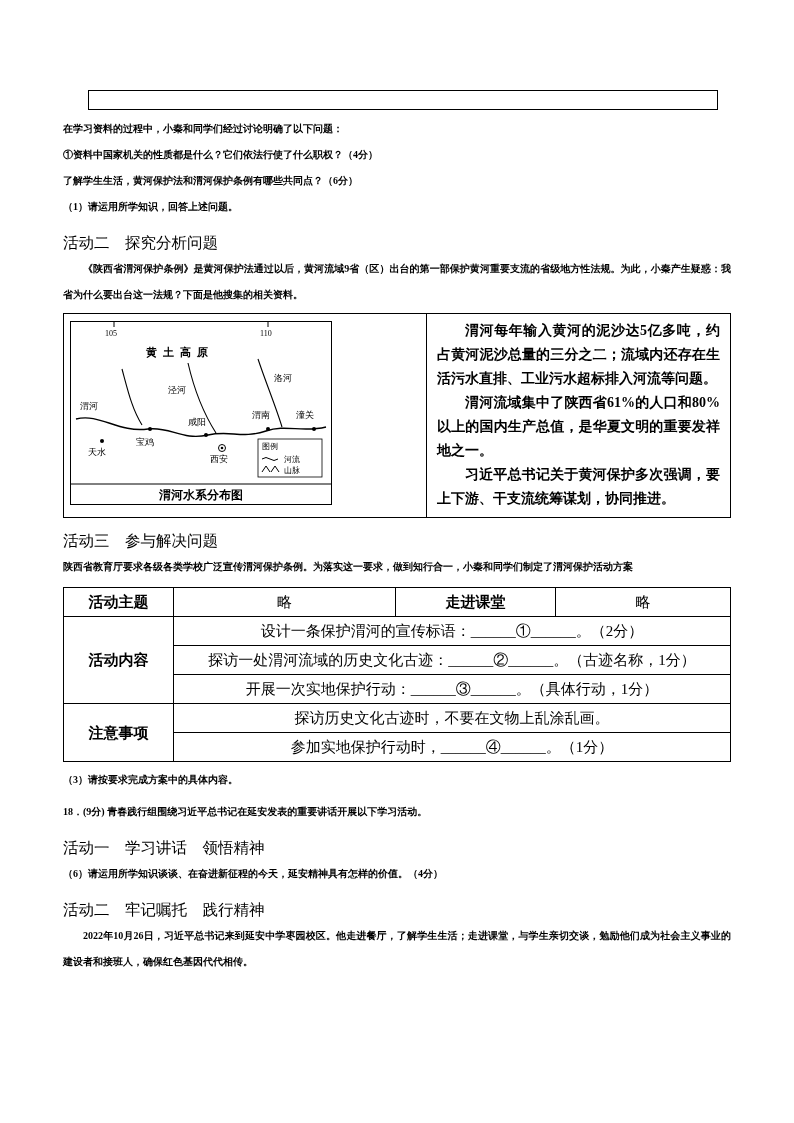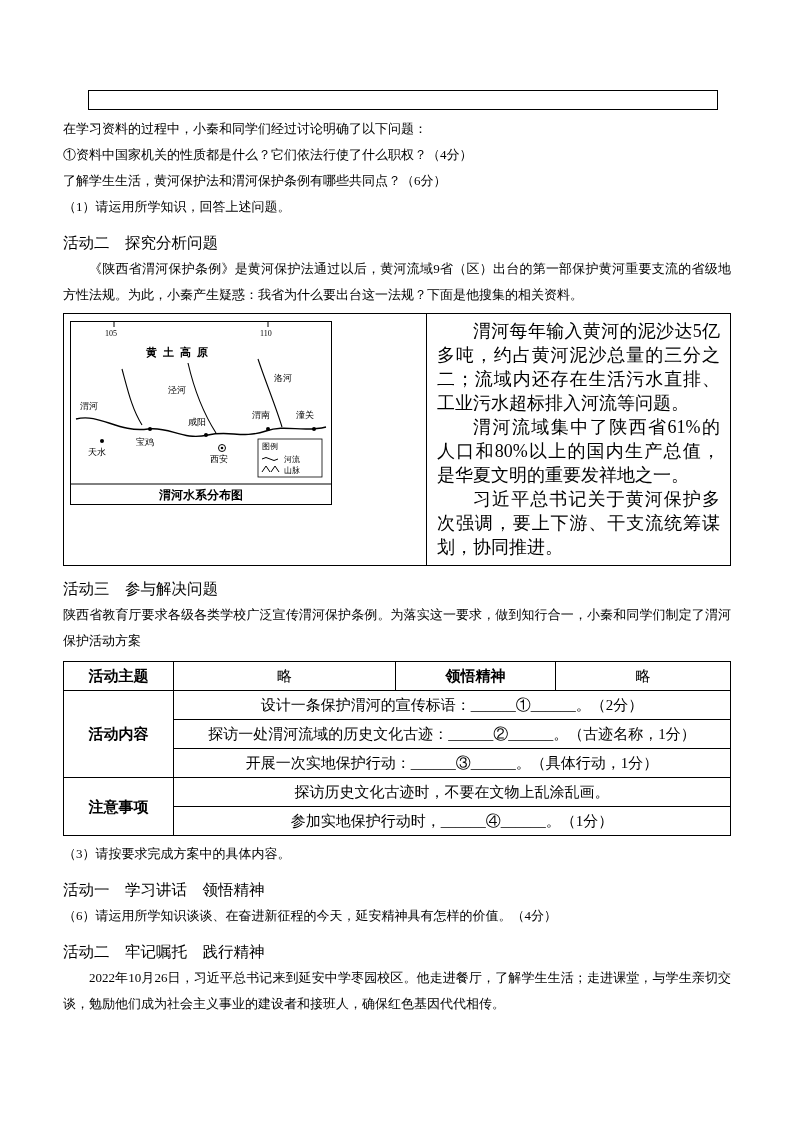--- a/index.html
+++ b/index.html
@@ -3,30 +3,30 @@
 <meta charset="utf-8">
 <style>
   * { margin:0; padding:0; box-sizing:border-box; }
   html,body { background:#ffffff; }
   body {
     width:794px; height:1123px; margin:0 auto;
     font-family:"Liberation Serif","DejaVu Serif",serif;
     color:#000;
   }
   .page { padding:90px 63px 20px 63px; }
-  .line { font-size:13px; line-height:26px; text-align:justify; }
+  .line { font-size:10px; line-height:26px; text-align:justify;font-weight:bold; }
   .indent { text-indent:2em; }
   .mt6 { margin-top:6px; }
   .top-box { border:1px solid #000; height:20px; width:630px; margin-left:25px; margin-bottom:6px; }
   .section-title { font-weight:normal; font-size:15.5px; line-height:27px; margin-top:9px; }
 
   .material-box { display:flex; border:1px solid #000000; margin:5px 0 8px 0; min-height:196px; }
   .map-cell { width:362px; padding:7px 0 7px 6px; }
   .text-cell { flex:1; border-left:1px solid #000; padding:5px 10px 6px 10px; }
-  .text-cell p { font-size:18px; line-height:24px; text-indent:2em; text-align:justify; }
+  .text-cell p { font-size:14px; line-height:24px; text-indent:2em; text-align:justify;font-weight:bold; }
 
   table.plan { border-collapse:collapse; width:100%; margin:7px 0 5px 0; table-layout:fixed;text-align:center; }
   table.plan td { border:1px solid #000; font-size:15px; line-height:26px; padding:1px 9px; vertical-align:middle; }
   td.lab { font-weight:bold; }
 
   svg text { font-family:"Liberation Serif","DejaVu Serif",serif; }
 </style>
 </head>
 <body>
 
@@ -104,21 +104,21 @@
     <colgroup>
       <col style="width:110px">
         <col style="width:222px">
         <col style="width:160px">
         <col>
     </colgroup>
     <tbody>
         <tr>
       <td class="lab">活动主题</td>
       <td>略</td>
-      <td class="lab">领悟精神</td>
+      <td class="lab">走进课堂</td>
       <td>略</td>
     </tr>
     <tr>
       <td class="lab" rowspan="3">活动内容</td>
       <td colspan="3">设计一条保护渭河的宣传标语：______①______。（2分）</td>
     </tr>
     <tr>
       <td colspan="3">探访一处渭河流域的历史文化古迹：______②______。（古迹名称，1分）</td>
     </tr>
     <tr>
@@ -129,20 +129,21 @@
       <td colspan="3">探访历史文化古迹时，不要在文物上乱涂乱画。</td>
     </tr>
     <tr>
       <td colspan="3">参加实地保护行动时，______④______。（1分）</td>
     </tr>
   </tbody>
     </table>
 
   <p class="line">（3）请按要求完成方案中的具体内容。</p>
 
+  <p class="line mt6">18．(9分) 青春践行组围绕习近平总书记在延安发表的重要讲话开展以下学习活动。</p>
 
   <p class="section-title">活动一　学习讲话　领悟精神</p>
   <p class="line">（6）请运用所学知识谈谈、在奋进新征程的今天，延安精神具有怎样的价值。（4分）</p>
 
   <p class="section-title">活动二　牢记嘱托　践行精神</p>
   <p class="line indent">2022年10月26日，习近平总书记来到延安中学枣园校区。他走进餐厅，了解学生生活；走进课堂，与学生亲切交谈，勉励他们成为社会主义事业的建设者和接班人，确保红色基因代代相传。</p>
 
 </div>
 
 </body></html>

